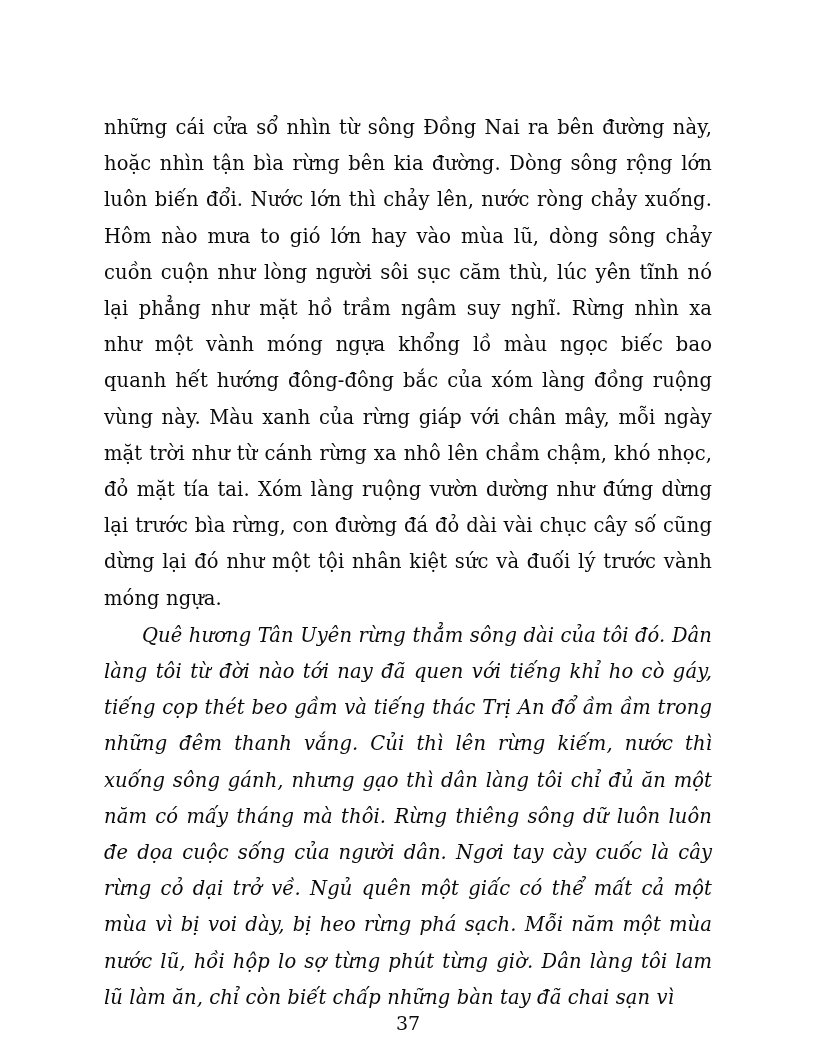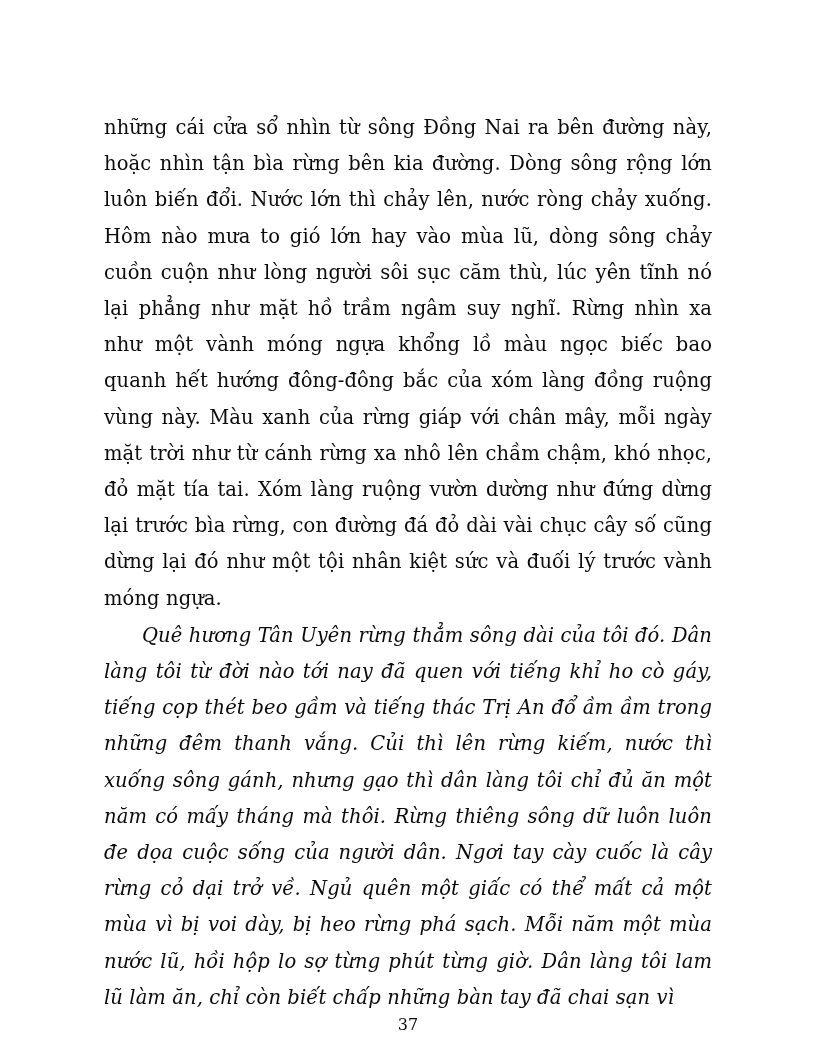--- a/index.html
+++ b/index.html
@@ -41,21 +41,21 @@
   .para.indent {
     text-indent: 38px;
   }
   .page-number {
     position: absolute;
     left: 0;
     right: 0;
     bottom: 58px;
     text-align: center;
     font-family: "DejaVu Serif", serif;
-    font-size: 16px;
+    font-size: 19px;
     color: #0a0a0a;
   }
 </style>
 </head>
 <body>
 
 <div class="page">
   <div class="body-text">
     <p class="para">những cái cửa sổ nhìn từ sông Đồng Nai ra bên đường này, hoặc nhìn tận bìa rừng bên kia đường. Dòng sông rộng lớn luôn biến đổi. Nước lớn thì chảy lên, nước ròng chảy xuống. Hôm nào mưa to gió lớn hay vào mùa lũ, dòng sông chảy cuồn cuộn như lòng người sôi sục căm thù, lúc yên tĩnh nó lại phẳng như mặt hồ trầm ngâm suy nghĩ. Rừng nhìn xa như một vành móng ngựa khổng lồ màu ngọc biếc bao quanh hết hướng đông-đông bắc của xóm làng đồng ruộng vùng này. Màu xanh của rừng giáp với chân mây, mỗi ngày mặt trời như từ cánh rừng xa nhô lên chầm chậm, khó nhọc, đỏ mặt tía tai. Xóm làng ruộng vườn dường như đứng dừng lại trước bìa rừng, con đường đá đỏ dài vài chục cây số cũng dừng lại đó như một tội nhân kiệt sức và đuối lý trước vành móng ngựa.</p>
     <p class="para indent">Quê hương Tân Uyên rừng thẳm sông dài của tôi đó. Dân làng tôi từ đời nào tới nay đã quen với tiếng khỉ ho cò gáy, tiếng cọp thét beo gầm và tiếng thác Trị An đổ ầm ầm trong những đêm thanh vắng. Củi thì lên rừng kiếm, nước thì xuống sông gánh, nhưng gạo thì dân làng tôi chỉ đủ ăn một năm có mấy tháng mà thôi. Rừng thiêng sông dữ luôn luôn đe dọa cuộc sống của người dân. Ngơi tay cày cuốc là cây rừng cỏ dại trở về. Ngủ quên một giấc có thể mất cả một mùa vì bị voi dày, bị heo rừng phá sạch. Mỗi năm một mùa nước lũ, hồi hộp lo sợ từng phút từng giờ. Dân làng tôi lam lũ làm ăn, chỉ còn biết chấp những bàn tay đã chai sạn vì</p>

